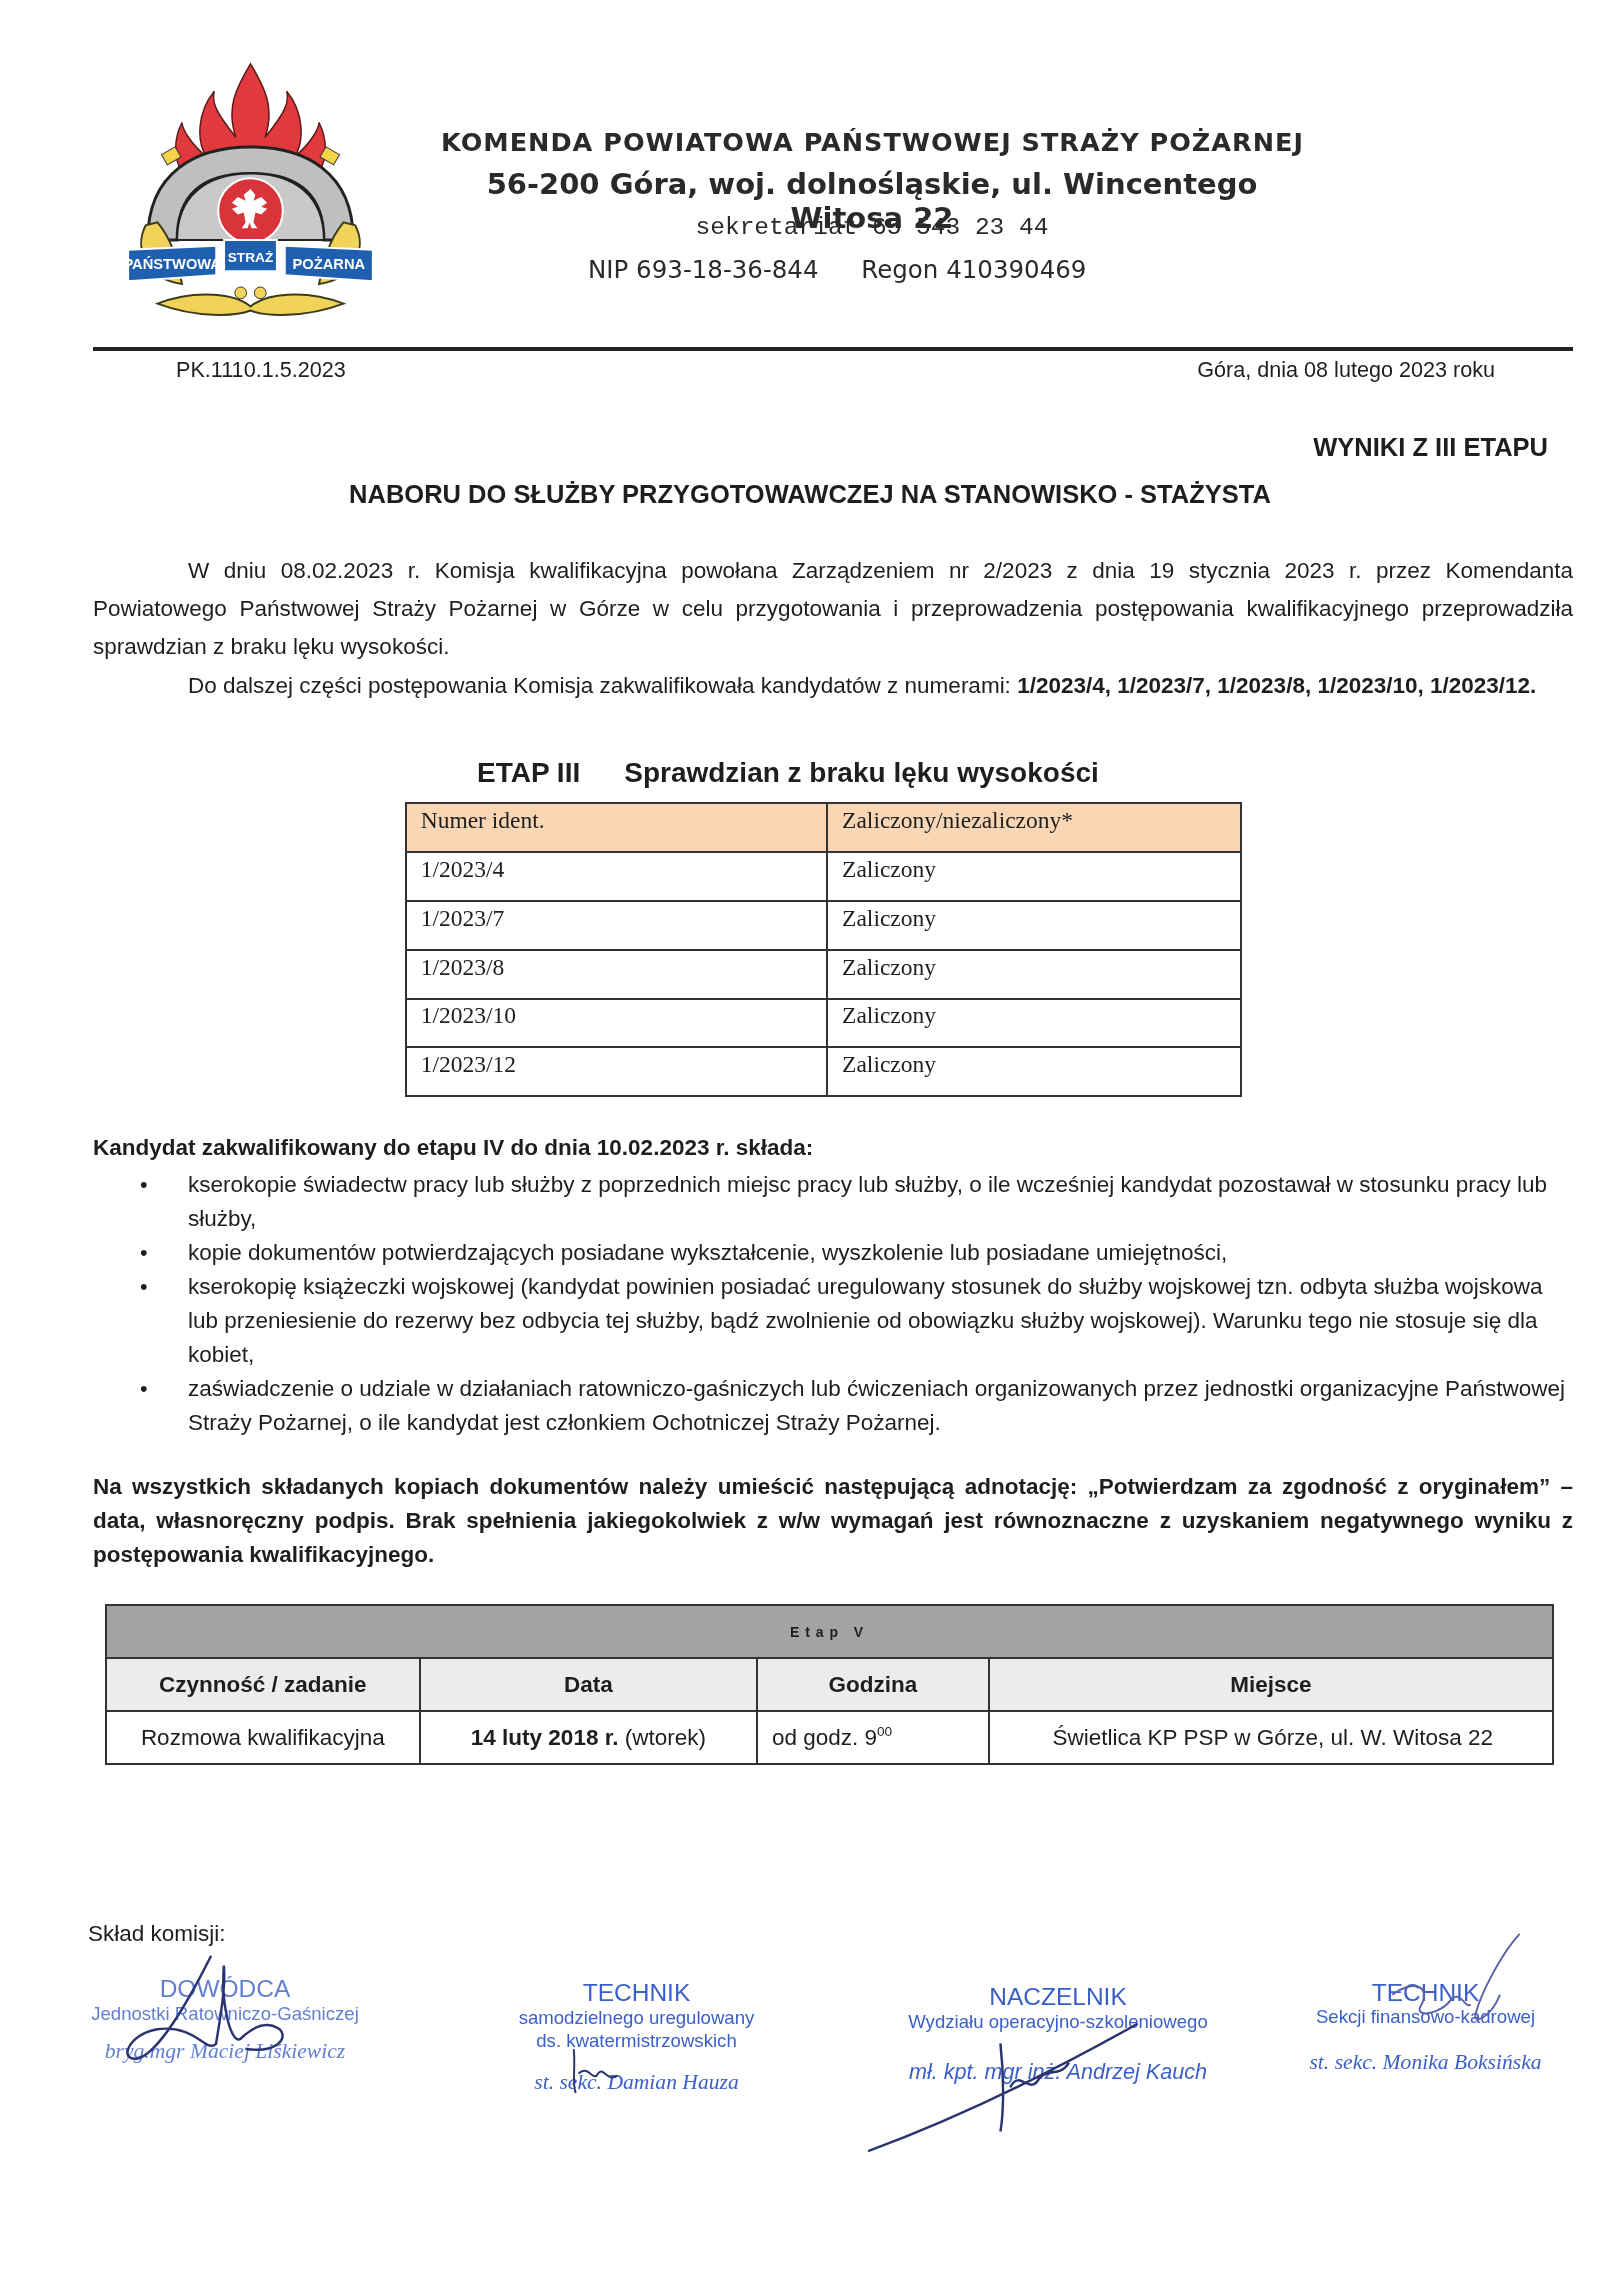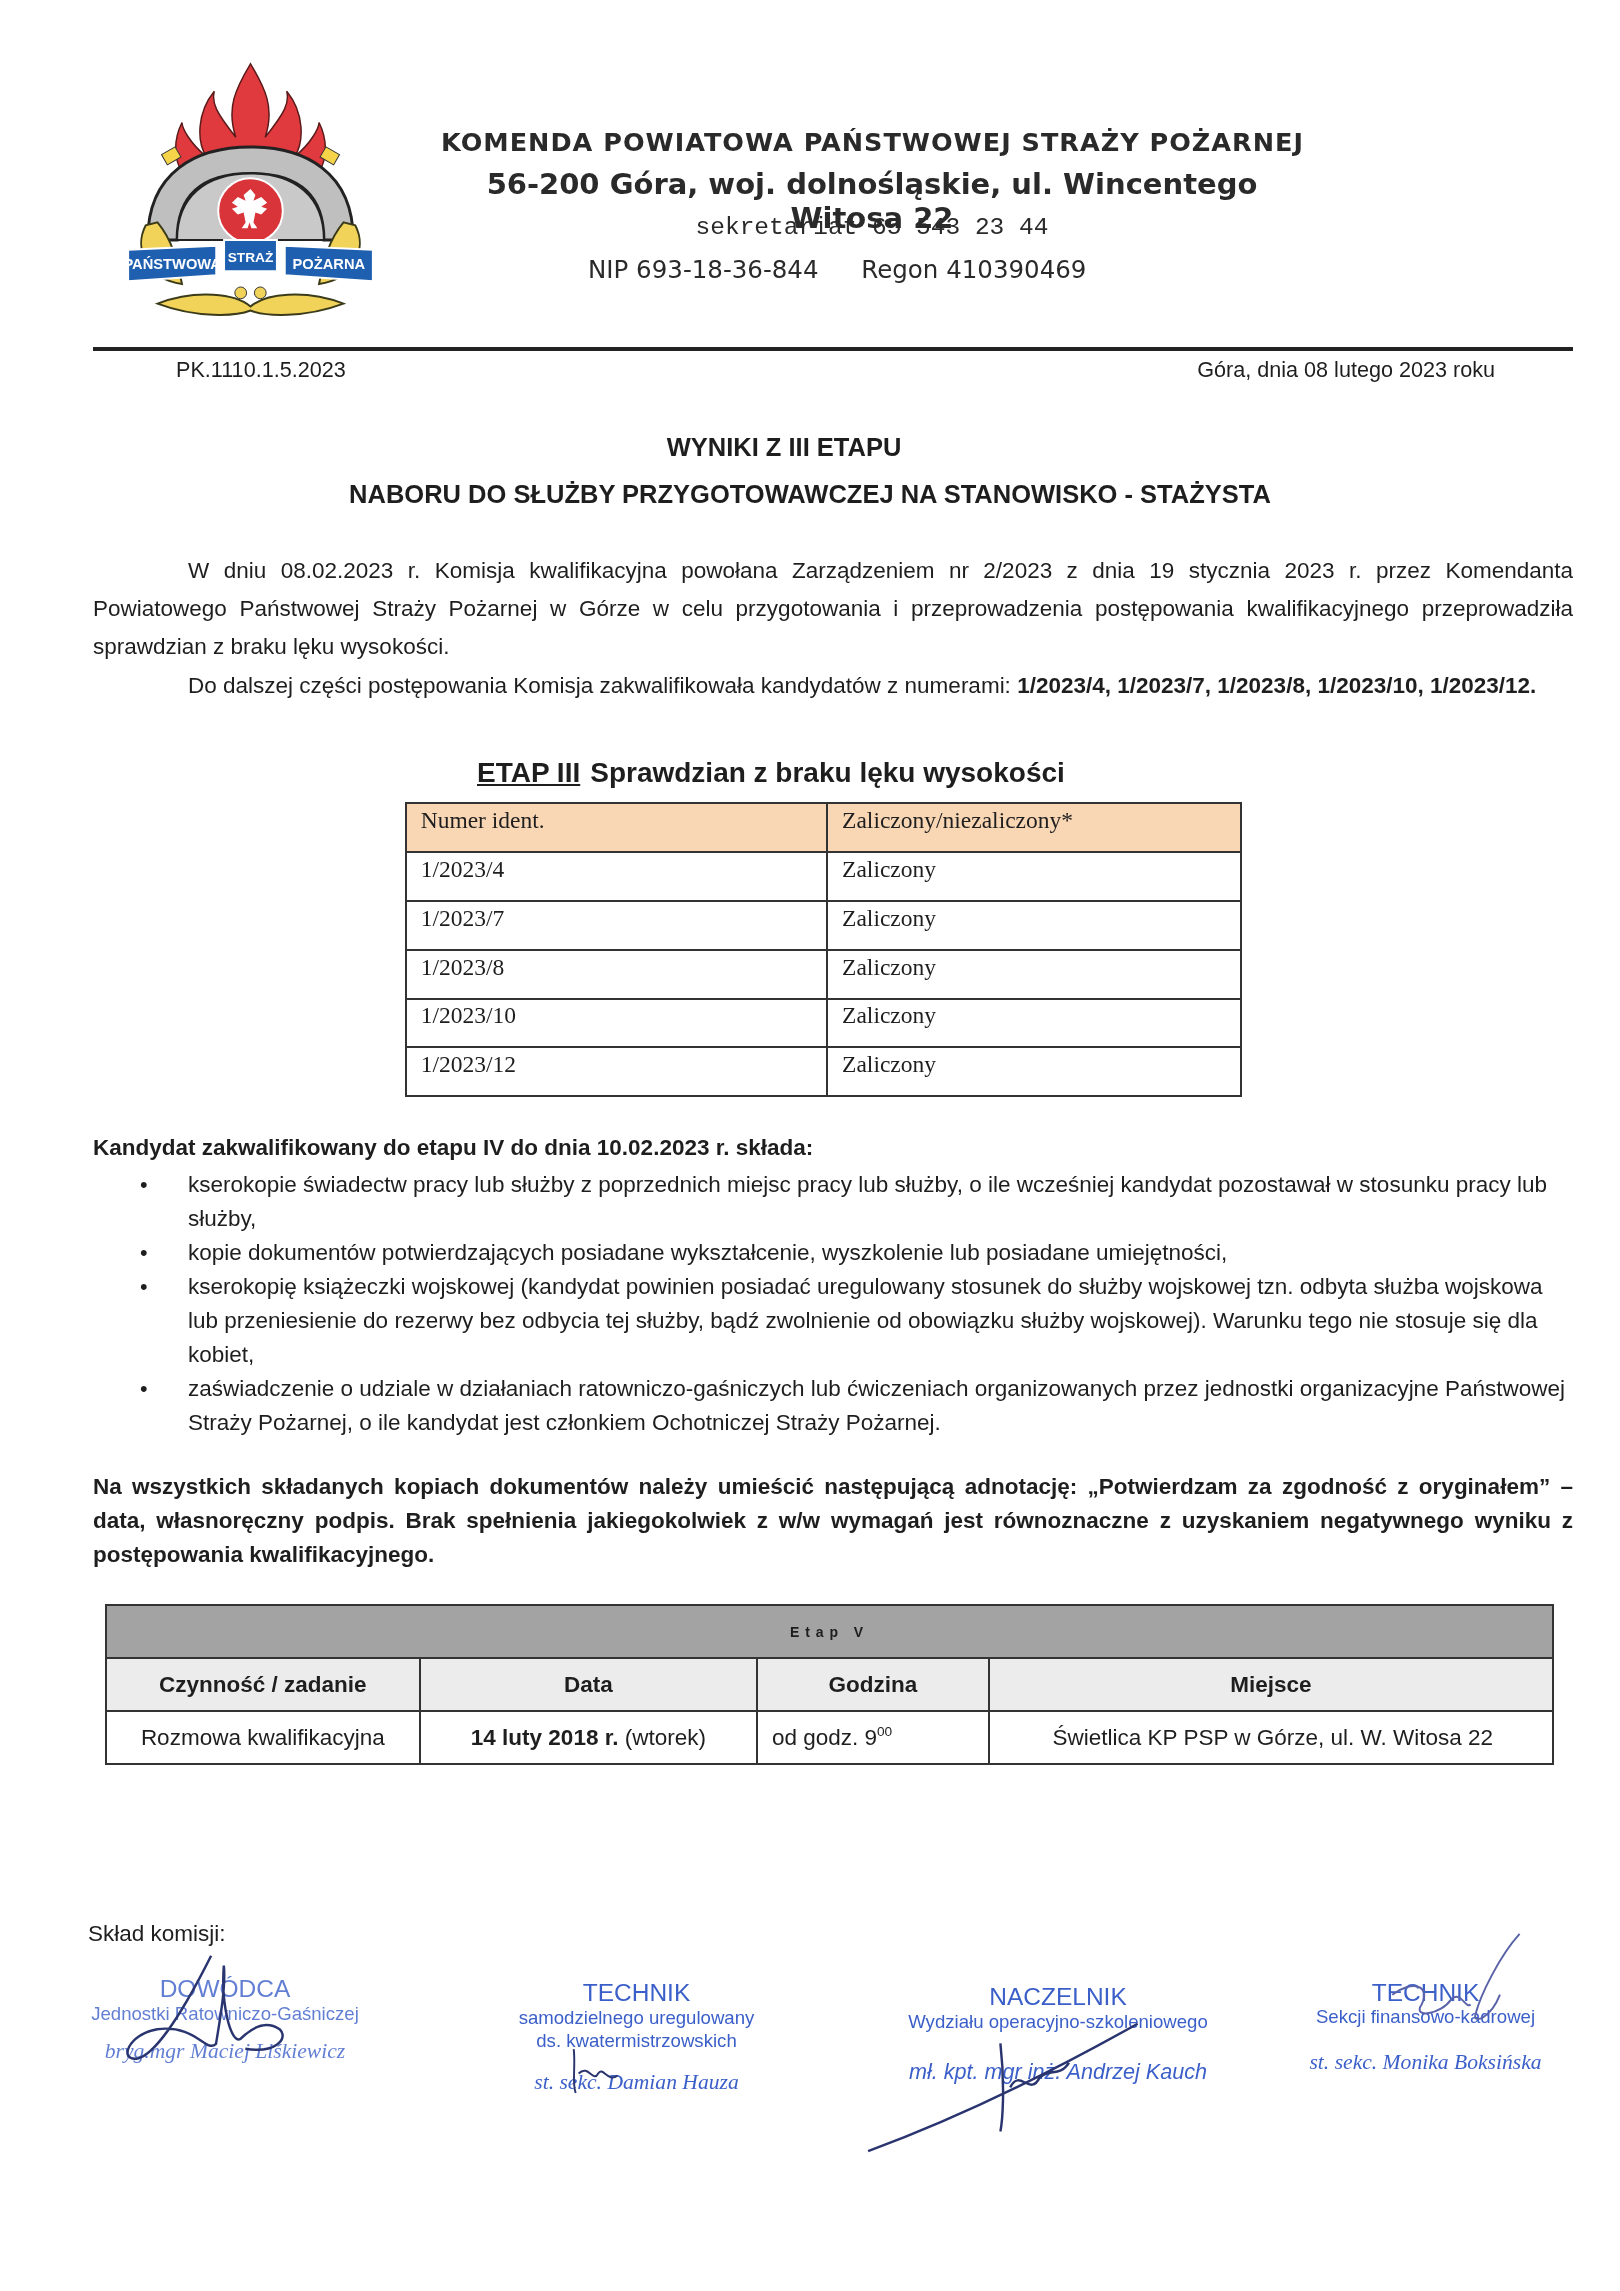--- a/index.html
+++ b/index.html
@@ -14,30 +14,30 @@
     .hdr-org { top: 127px; left: 441px; width: 863px; font-size: 25.5px; font-weight: bold; letter-spacing: 1px; font-family: "DejaVu Sans", sans-serif; color: #2a2a2a; }
     .hdr-addr { top: 167px; left: 431px; width: 882px; font-size: 29px; font-weight: bold; font-family: "DejaVu Sans", sans-serif; color: #2a2a2a; text-align:center; }
     .hdr-sek { top: 214px; left: 431px; width: 882px; font-size: 24.5px; font-family: Liberation Mono, monospace; color: #2a2a2a; text-align:center; }
     .hdr-nip { top: 255px; left: 588px; font-size: 24.5px; font-family: "DejaVu Sans", sans-serif; color: #2a2a2a; }
     .hdr-nip span { margin-right: 35px; }
     .rule { left: 93px; top: 347px; width: 1480px; height: 3.9px; background: #222; }
 
     .sig-no { left: 176px; top: 357px; font-size: 21.6px; }
     .date-line { right: 125px; top: 357px; font-size: 21.6px; }
 
-    .title1 { top: 433px; left: 12px; width: 1544px; text-align: center; font-size: 25.5px; font-weight: bold; }
+    .title1 { top: 433px; left: 4px; width: 1544px; text-align: right; font-size: 25.5px; font-weight: bold; }
     .title2 { top: 480px; left: 0; width: 1620px; text-align: center; font-size: 25.5px; font-weight: bold; }
 
     .para { left: 93px; width: 1480px; font-size: 22.5px; line-height: 38px; text-align: justify; }
     .p1 { top: 552px; text-indent: 95px; }
     .p2 { top: 667px; text-indent: 95px; }
 
     
     .t3-title { left: 477px; top: 757px; font-size: 28px; font-weight: bold; }
-    .t3-title span:first-child { margin-right: 10px; text-decoration: underline; }
+    .t3-title span:first-child { margin-right: 44px; }
     table { border-collapse: collapse; }
     .t3 { left: 405px; top: 802px; width: 837px; font-family: "Liberation Serif", "DejaVu Serif", serif; font-size: 23.5px; }
     .t3 td { border: 2px solid #333; height: 44px; padding: 0 13.7px; vertical-align: top; padding-top: 2.9px; }
     .t3 tr.head td { background: #f9d7b5; }
     .t3 td:first-child { width: 392px; }
 
     
     .list-title { left: 93px; top: 1135px; font-size: 22.5px; font-weight: bold; }
     .list { left: 93px; top: 1168px; width: 1480px; margin: 0; padding: 0; list-style: none; font-size: 22.5px; line-height: 34px; }
     .list li { position: relative; padding-left: 95px; margin-bottom: 0; }

